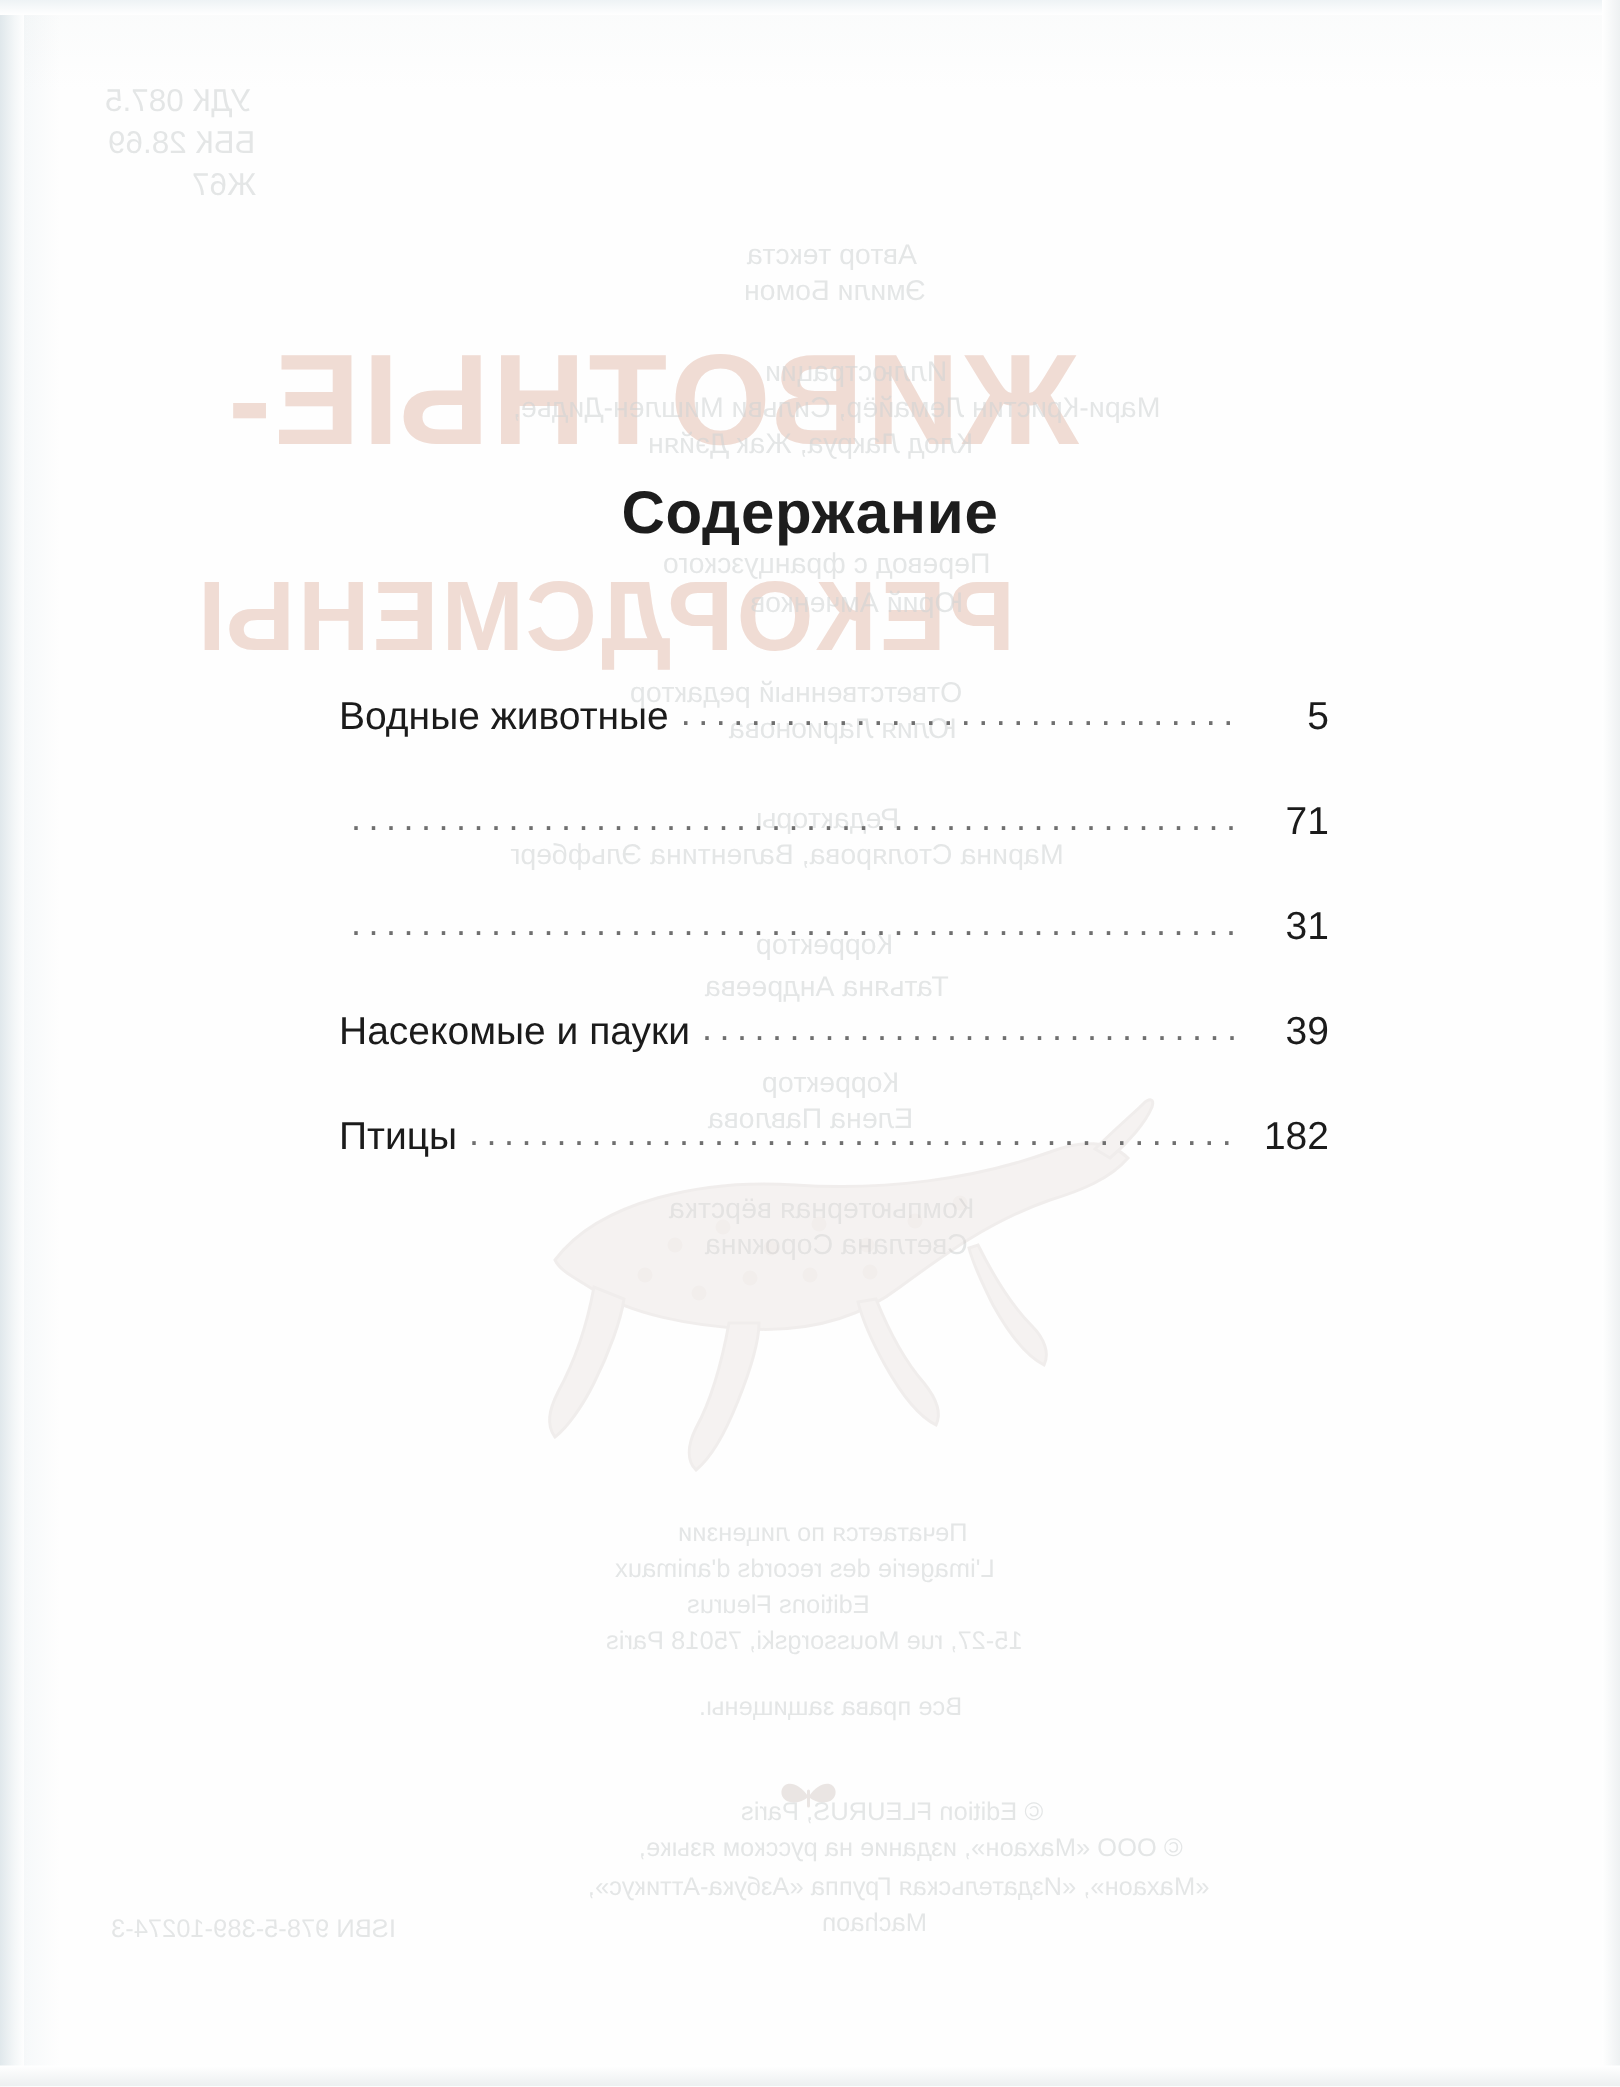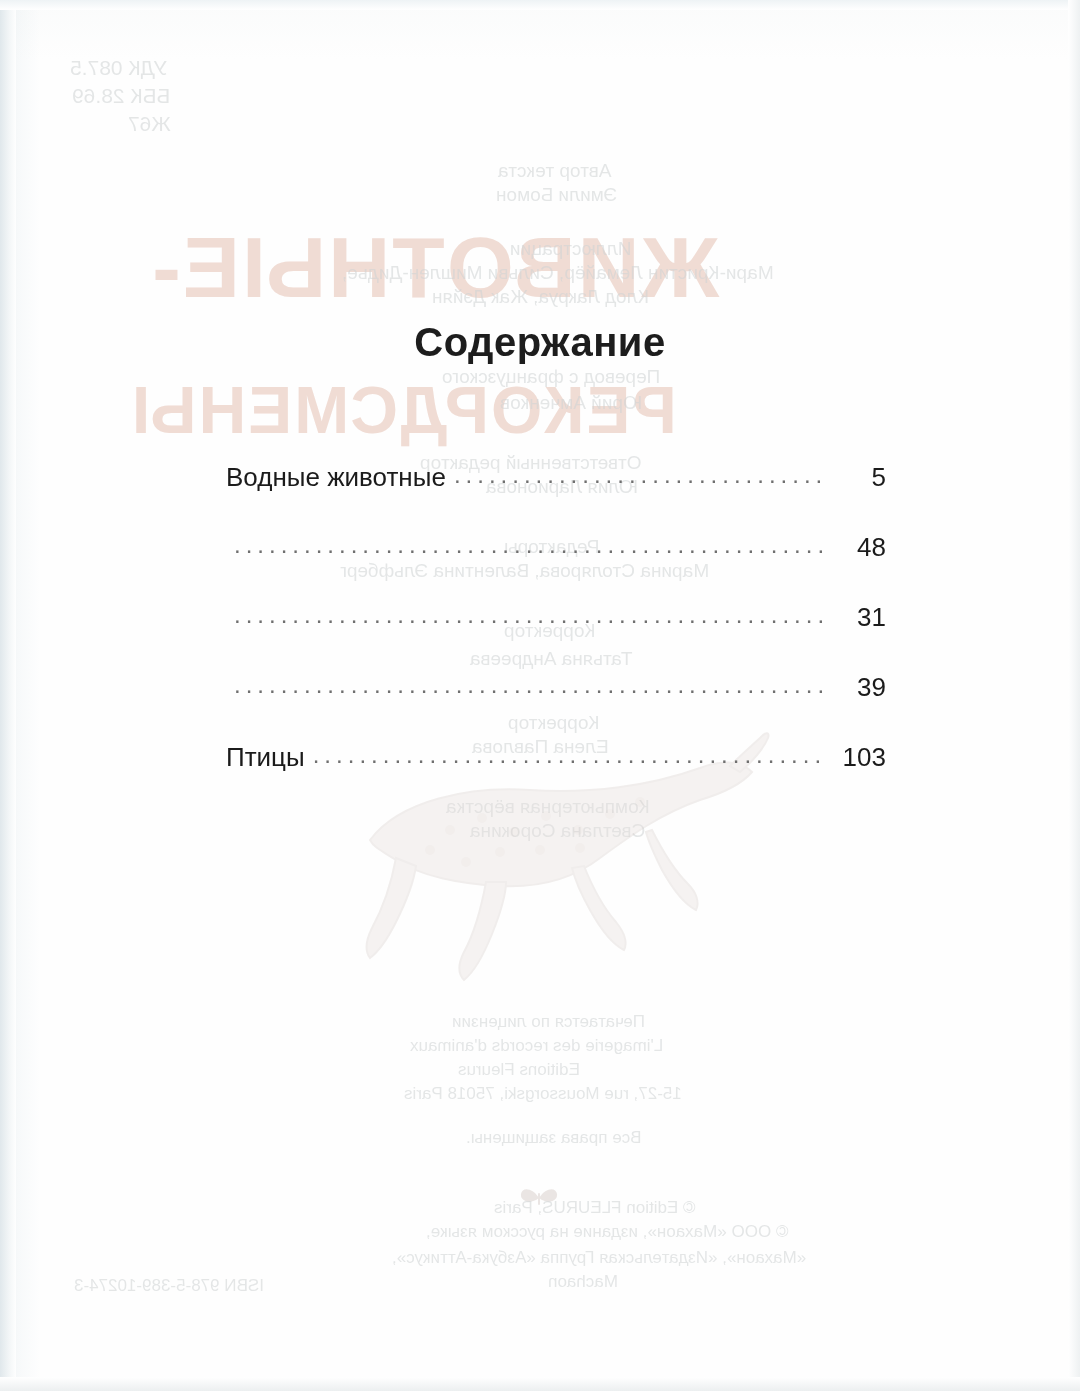--- a/index.html
+++ b/index.html
@@ -247,35 +247,36 @@
     <div class="toc-list">
 
       <div class="toc-row">
         <span class="toc-label">Водные животные</span>
         <span class="toc-dots">.............................................................................</span>
         <span class="toc-page">5</span>
       </div>
 
       <div class="toc-row">
         <span class="toc-dots">.............................................................................</span>
-        <span class="toc-page">48</span>
+        <span class="toc-page">71</span>
       </div>
 
       <div class="toc-row">
         <span class="toc-dots">.............................................................................</span>
         <span class="toc-page">31</span>
       </div>
 
       <div class="toc-row">
+        <span class="toc-label">Насекомые и пауки</span>
         <span class="toc-dots">.............................................................................</span>
         <span class="toc-page">39</span>
       </div>
 
       <div class="toc-row">
         <span class="toc-label">Птицы</span>
         <span class="toc-dots">.............................................................................</span>
-        <span class="toc-page">103</span>
+        <span class="toc-page">182</span>
       </div>
 
     </div>
   </div>
 
 </div>
 
 </body></html>

